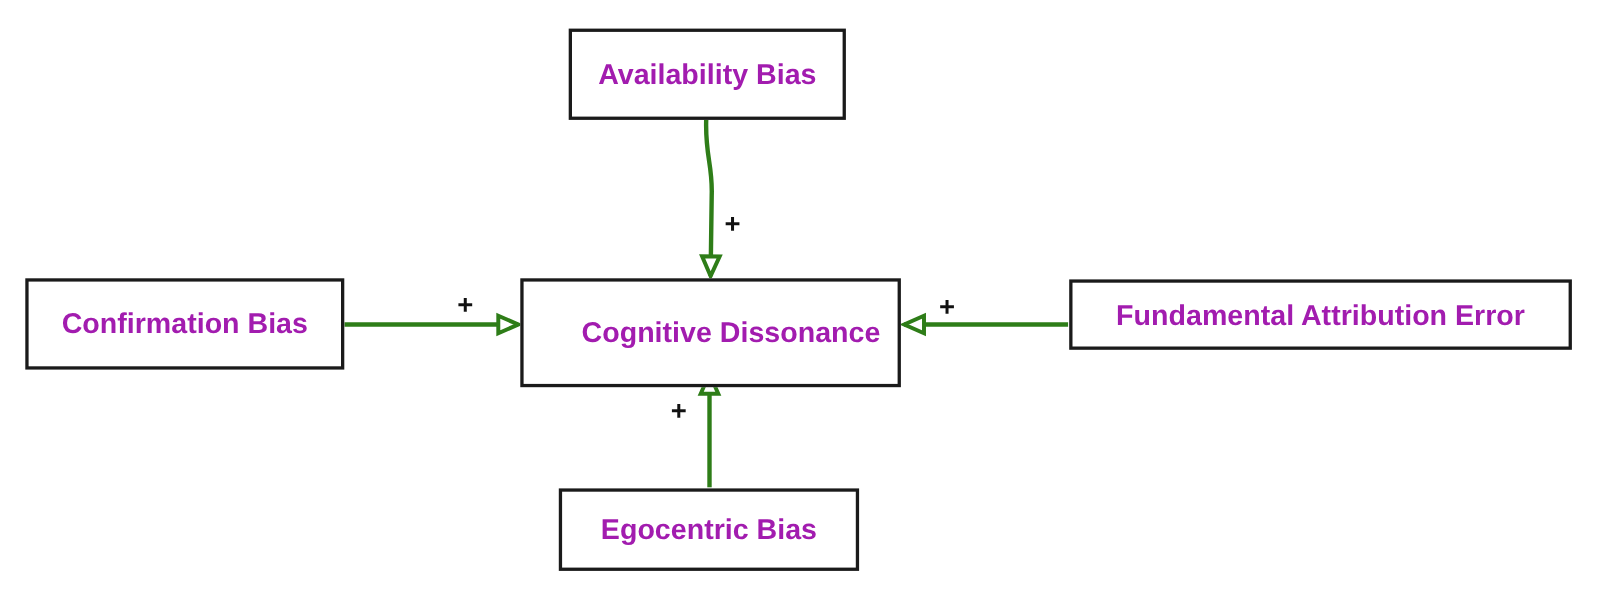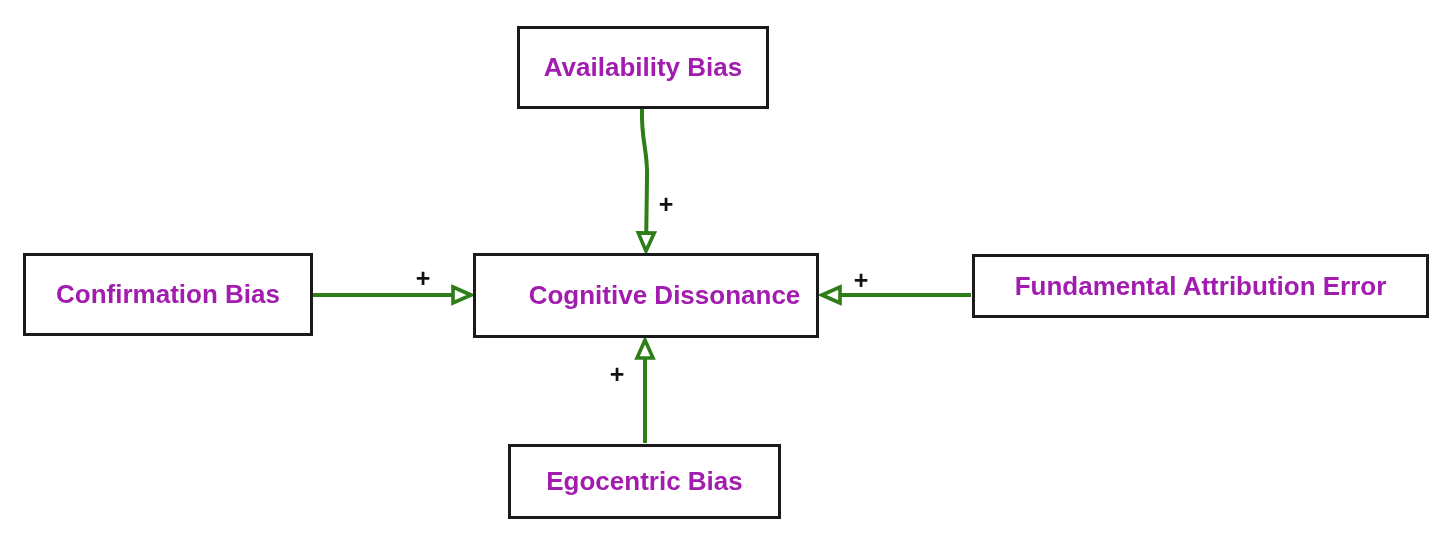--- a/index.html
+++ b/index.html
@@ -39,21 +39,21 @@
     align-items: center;
     justify-content: center;
     font-weight: bold;
     font-size: 26px;
     color: #a21caf;
     white-space: nowrap;
     text-align: center;
   }
   #node-availability { left: 517px; top: 26px;  width: 252px; height: 83px; }
   #node-confirmation { left: 23px;  top: 253px; width: 290px; height: 83px; }
-  #node-cognitive    { left: 473px; top: 253px; width: 346px; height: 85px; padding-left: 37px; }
+  #node-cognitive    { left: 473px; top: 253px; width: 346px; height: 99px; padding-left: 37px; }
   #node-fundamental  { left: 972px; top: 254px; width: 457px; height: 64px; }
   #node-egocentric   { left: 508px; top: 444px; width: 273px; height: 75px; }
   .edge-label {
     position: absolute;
     transform: translate(-50%, -50%);
     font-size: 25px;
     font-weight: 600;
     color: #111111;
     line-height: 1;
   }

